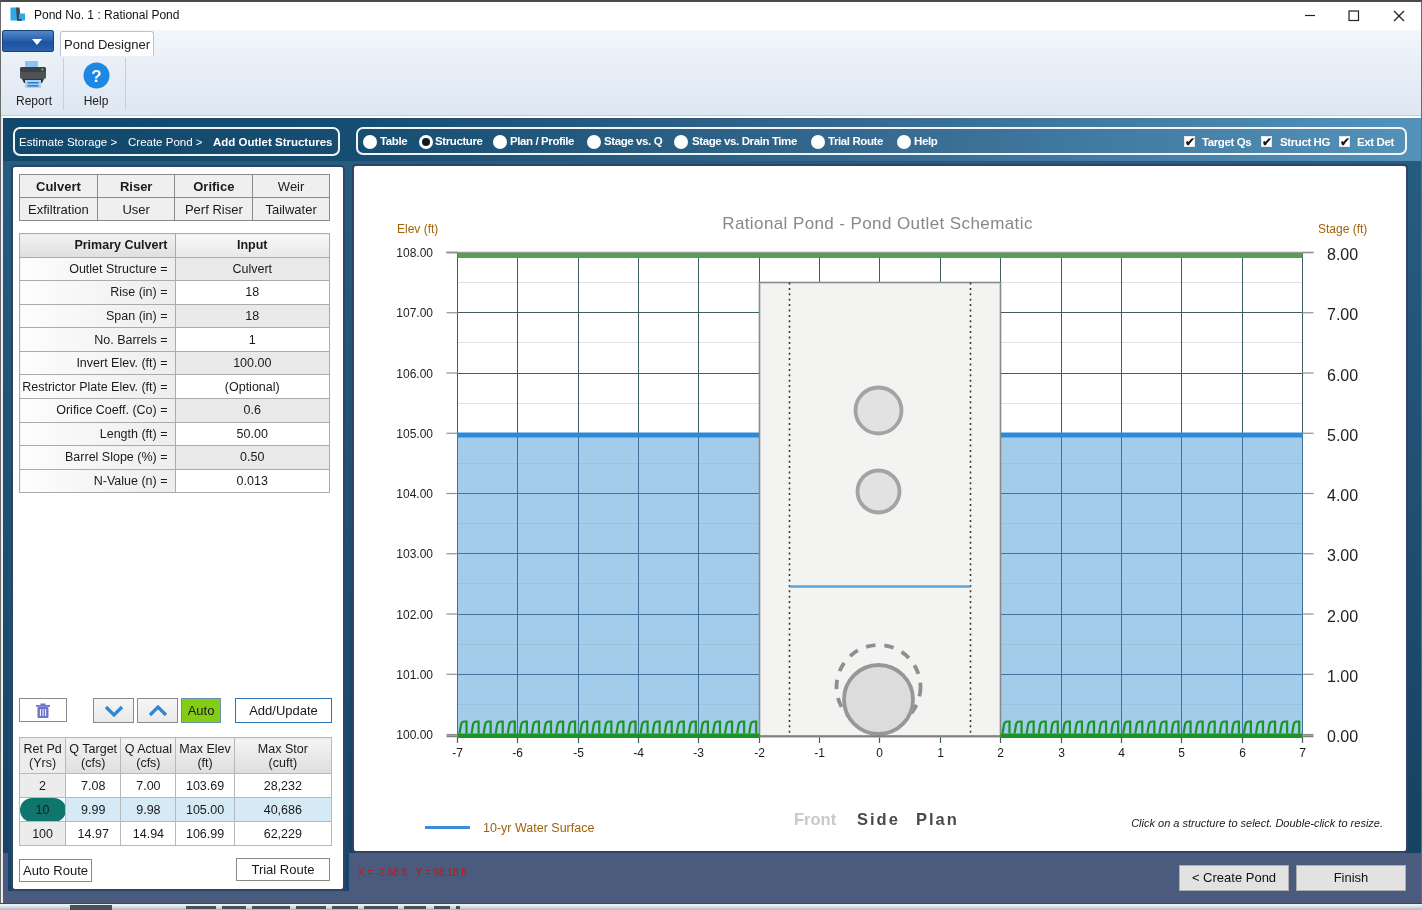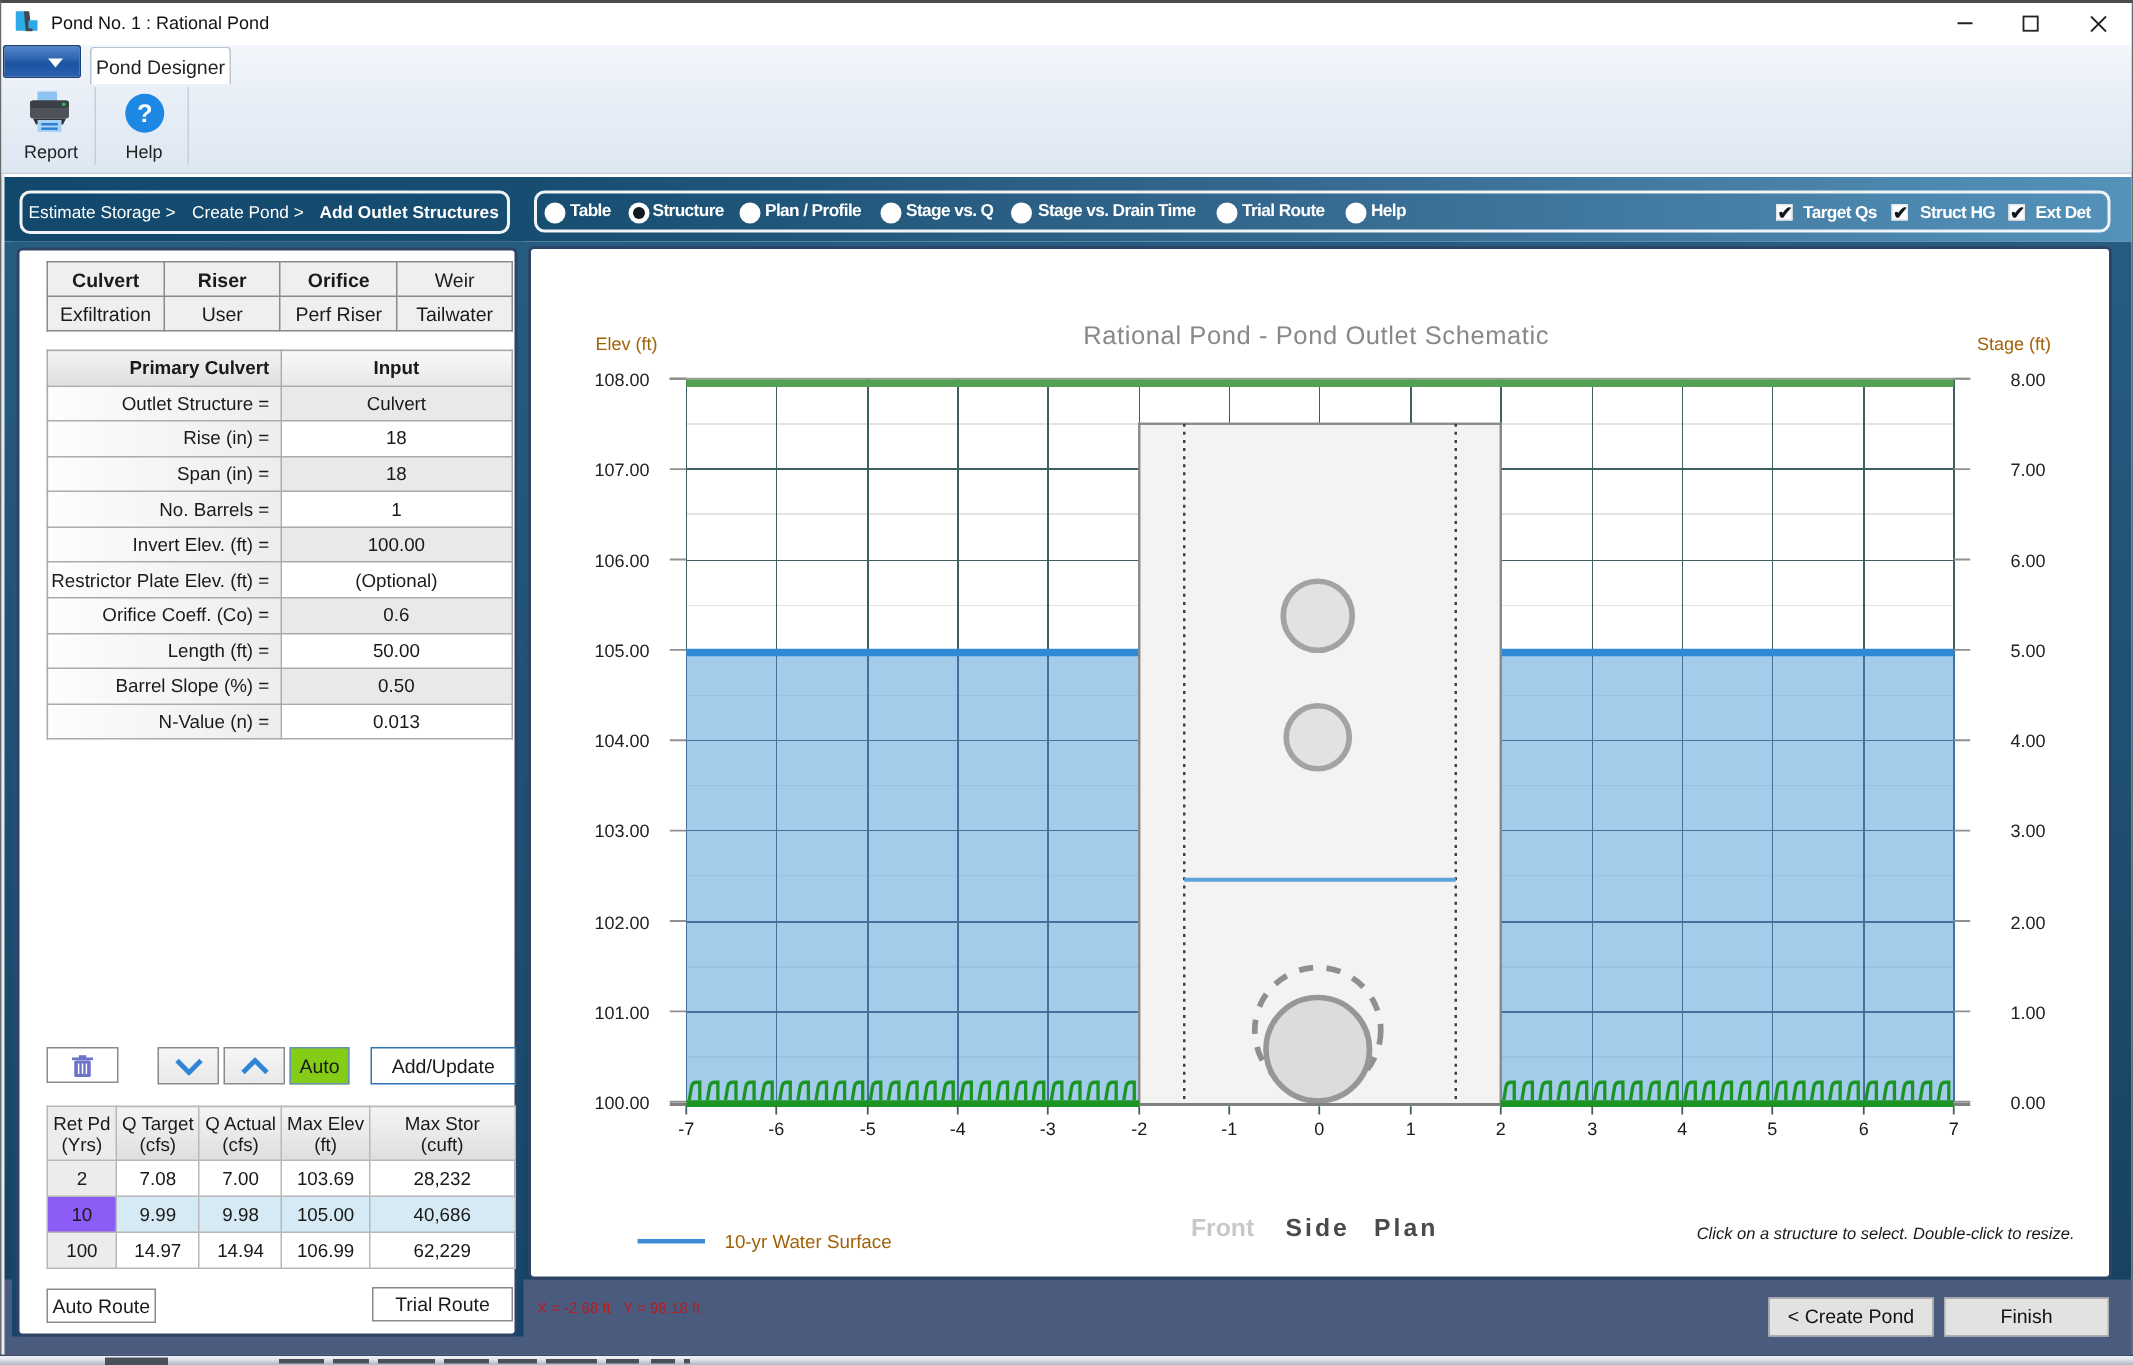--- a/index.html
+++ b/index.html
@@ -66,26 +66,26 @@
   .ptable .inp { width:155px; text-align:center; }
   .g1 { background:#e9e9e9; } .g0 { background:#fff; }
   .ptable .hd { font-weight:bold; background:linear-gradient(#f2f2f2,#dfdfdf); }
   .ptable td.inp.hd { text-align:center; }
 
   .rtable { position:absolute; left:4px; top:572px; width:313px; font-size:12.5px; color:#1a1a1a; border:1px solid #555; }
   .rtable td { border:1px solid #b8b8b8; text-align:center; }
   .rtable .hd { background:linear-gradient(#f4f4f4,#dedede); height:36px; }
   .rtable .c1 { background:#ececec; }
   .rtable tr.hl td { background:#d5eaf5; }
-  .rtable tr.hl td.c1 { background:#8b5cf6; }
+  .rtable tr.hl td.c1 { background:#0f766e;border-radius:12px; }
 
   
   .clab { position:absolute; font-size:12px; color:#a16207; }
   .ylab { position:absolute; width:44px; text-align:right; font-size:12px; color:#222; }
-  .ylabr { position:absolute; width:50px; text-align:center; font-size:12px; color:#222; }
+  .ylabr { position:absolute; width:50px; text-align:left; font-size:16px; color:#222; }
 
   
   .bbtn { position:absolute; top:865px; height:26px; width:110px; background:#e2e2e2;
     border:1px solid #aeaeae; font-size:13px; color:#111; text-align:center; line-height:24px; }
 </style>
 </head>
 <body>
 <div id="win"></div>
 
 <div id="titlebar"></div>
@@ -165,21 +165,21 @@
 <div class="bsmark" style="left:252px;width:38px"></div>
 <div class="bsmark" style="left:296px;width:30px"></div>
 <div class="bsmark" style="left:332px;width:26px"></div>
 <div class="bsmark" style="left:364px;width:34px"></div>
 <div class="bsmark" style="left:404px;width:22px"></div>
 <div class="bsmark" style="left:434px;width:16px"></div>
 <div class="bsmark" style="left:456px;width:4px"></div>
 
 <div id="leftcard"></div>
 <div id="whiteline"></div>
-<div id="leftcard-content" class="abs" style="left:15px;top:165px;width:329px;height:725px;margin-left:12px;">
+<div id="leftcard-content" class="abs" style="left:15px;top:165px;width:329px;height:725px;">
 
   <table class="grid abs" style="left:4px;top:9px;width:311px;font-size:13px;color:#1a1a1a;text-align:center;">
     <tbody>
         <tr style="height:23px">
       <td style="border:1px solid #8a8a8a;background:#efefef;font-weight:bold;width:78px">Culvert</td>
       <td style="border:1px solid #8a8a8a;background:#efefef;font-weight:bold;width:78px">Riser</td>
       <td style="border:1px solid #8a8a8a;background:#efefef;font-weight:bold;width:78px">Orifice</td>
       <td style="border:1px solid #8a8a8a;background:#efefef;width:77px">Weir</td>
     </tr>
     <tr style="height:23px">

